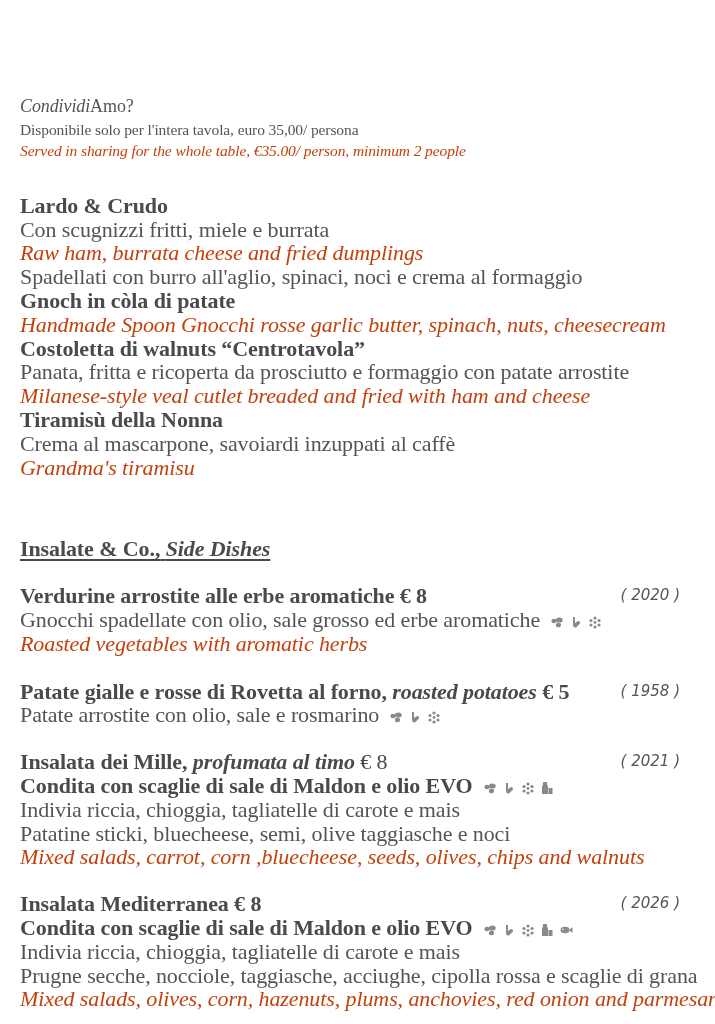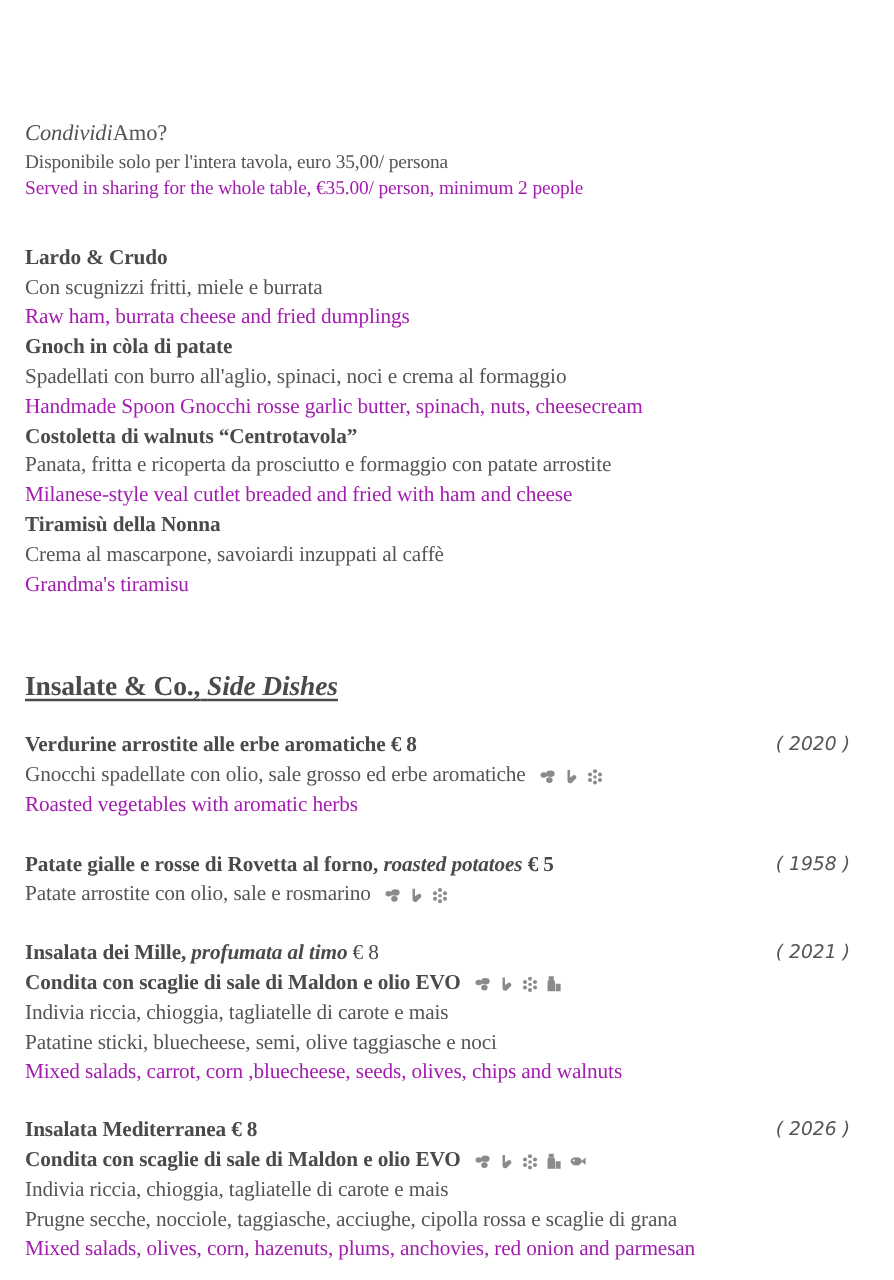--- a/index.html
+++ b/index.html
@@ -4,25 +4,25 @@
 <style>
   html, body { margin: 0; padding: 0; background: #ffffff; }
   body {
     width: 715px; height: 1024px; position: relative; overflow: hidden;
     font-family: "DejaVu Serif", "Liberation Serif", serif;
     color: #545454;
   }
   .page { position: absolute; left: 20px; top: 79px; width: 680px; margin-top: 16px; }
   .line {
     font-family: "Liberation Serif", "DejaVu Serif", serif;
-    font-size: 17px; line-height: 23.8px; white-space: nowrap;
+    font-size: 22px; line-height: 23.8px; white-space: nowrap;
     letter-spacing: -0.1px;
   }
   .bold { font-weight: bold; color: #4a4a4a; }
-  .ital { color: #a21caf; }
+  .ital { font-style: italic; color: #c2410c; }
   .title-line { font-size: 18px; font-weight: bold; }
   .title-line .it { font-style: italic; font-weight: normal; }
   .section-heading {
     font-family: "Liberation Serif", serif; font-weight: bold; font-size: 22px;
     text-decoration: underline; text-underline-offset: 3px; color: #4a4a4a;
   }
   .section-heading .it { font-style: italic; }
   .gap-md { height: 23px; }
   .item { position: relative; }
   .year {
@@ -78,22 +78,22 @@
     <div class="line ital" style="font-size:15.5px;line-height:21px;">Served in sharing for the whole table, €35.00/ person, minimum 2 people</div>
 
     <div class="gap-md" style="height:33px"></div>
 
     <div>
       <div class="line bold">Lardo &amp; Crudo</div>
       <div class="line">Con scugnizzi fritti, miele e burrata</div>
       <div class="line ital">Raw ham, burrata cheese and fried dumplings</div>
     </div>
     <div>
+      <div class="line">Spadellati con burro all'aglio, spinaci, noci e crema al formaggio</div>
       <div class="line bold">Gnoch in còla di patate</div>
-      <div class="line">Spadellati con burro all'aglio, spinaci, noci e crema al formaggio</div>
       <div class="line ital">Handmade Spoon Gnocchi rosse garlic butter, spinach, nuts, cheesecream</div>
     </div>
     <div>
       <div class="line bold">Costoletta di walnuts “Centrotavola”</div>
       <div class="line">Panata, fritta e ricoperta da prosciutto e formaggio con patate arrostite</div>
       <div class="line ital">Milanese-style veal cutlet breaded and fried with ham and cheese</div>
     </div>
     <div>
       <div class="line bold">Tiramisù della Nonna</div>
       <div class="line">Crema al mascarpone, savoiardi inzuppati al caffè</div>

